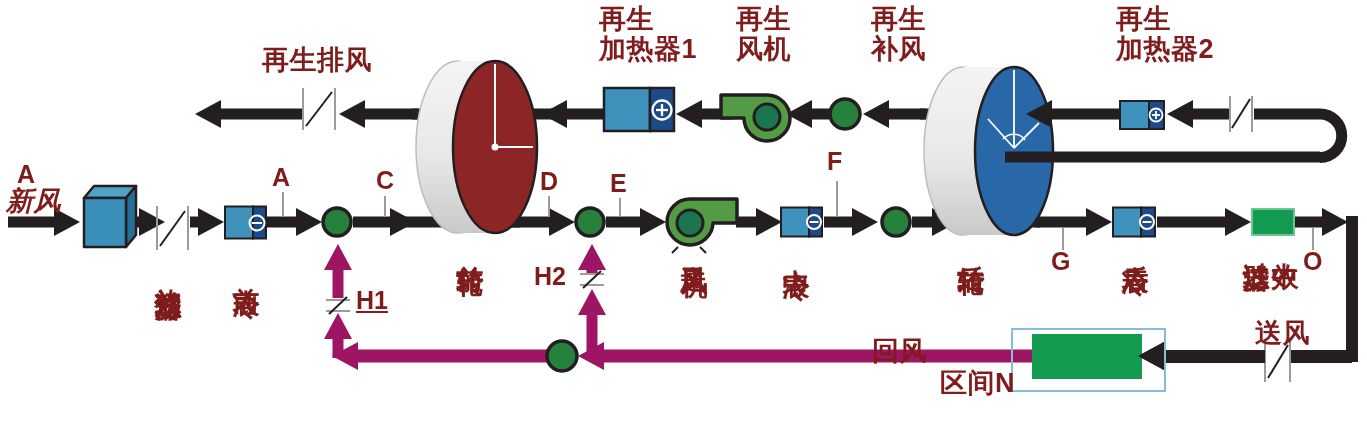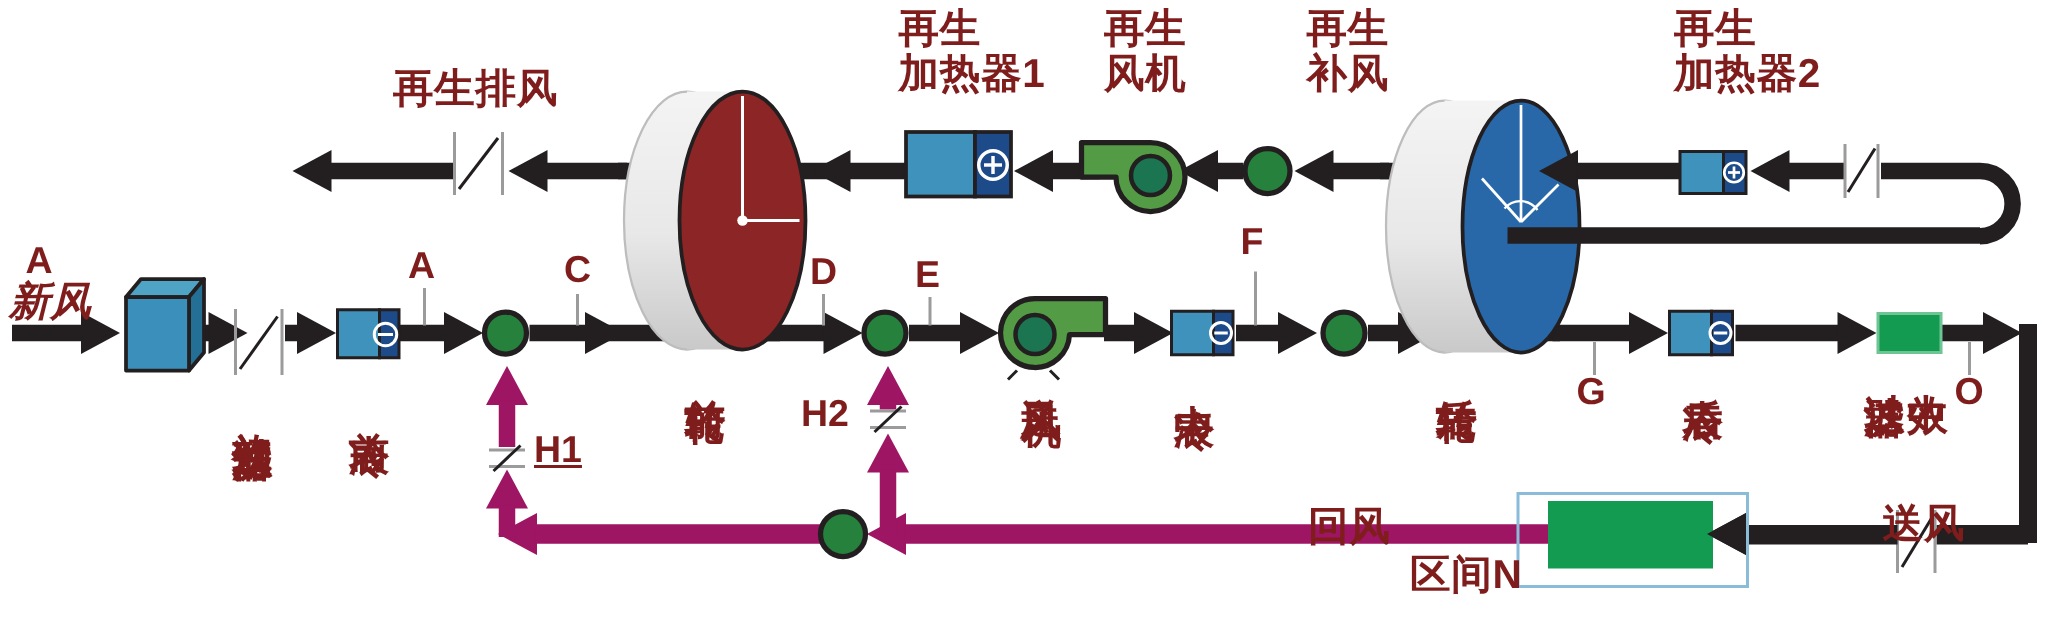--- a/index.html
+++ b/index.html
@@ -295,15 +295,15 @@
   <div class="lbl vert" style="left:231px;top:266px;">前表冷</div>
   <div class="lbl vert" style="left:455px;top:244px;">前转轮</div>
   <div class="lbl vert" style="left:679px;top:244px;">送风风机</div>
   <div class="lbl vert" style="left:781px;top:248px;">中表冷</div>
   <div class="lbl vert" style="left:956px;top:243px;">后转轮</div>
   <div class="lbl vert" style="left:1120px;top:243px;">后表冷</div>
   <div class="lbl vert" style="left:1241px;top:241px;">中效
 过滤器</div>
 
   <div class="lbl" style="left:872px;top:336px;">回风</div>
-  <div class="lbl" style="left:1255px;top:334px;text-align:center;">送风</div>
+  <div class="lbl" style="left:1255px;top:318px;text-align:center;">送风</div>
   <div class="lbl" style="left:940px;top:368px;">区间N</div>
 </div>
 
 </body></html>

